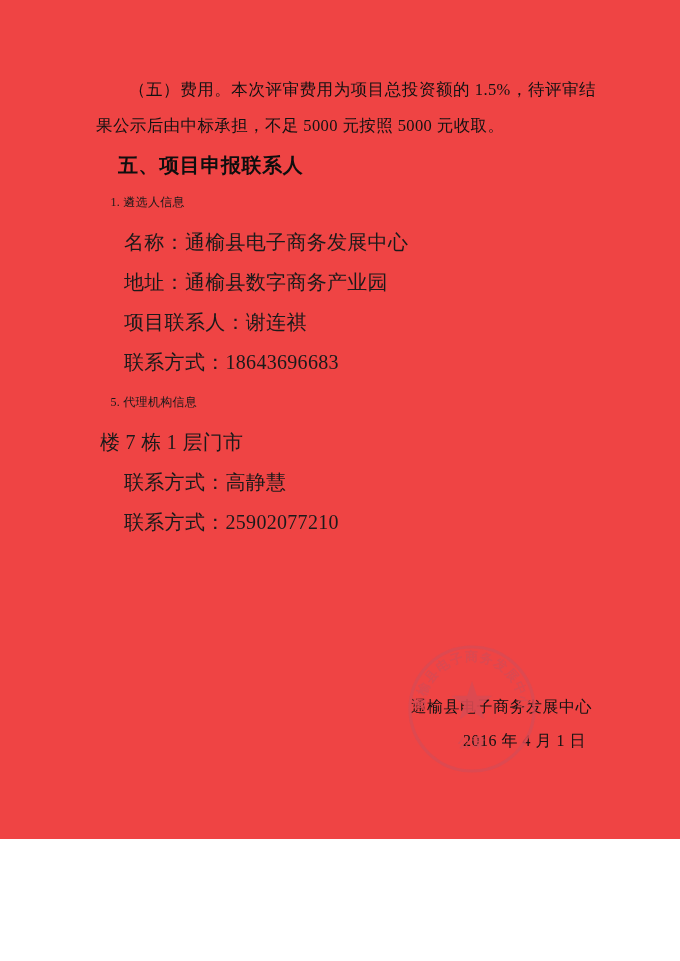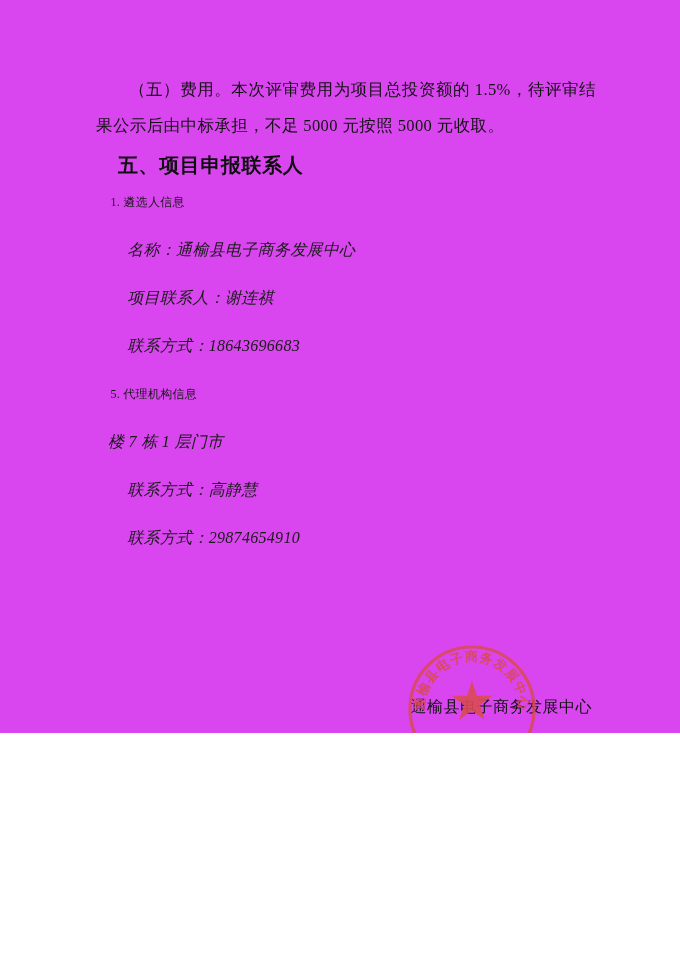--- a/index.html
+++ b/index.html
@@ -7,22 +7,22 @@
     padding: 0;
     background: #ffffff;
   }
   body {
     font-family: "Liberation Serif", "DejaVu Serif", serif;
     color: #1a1a1a;
   }
   .page {
     position: relative;
     width: 680px;
-    height: 733px;
-    background: #d946ef;
+    height: 839px;
+    background: #ef4444;
     overflow: hidden;
   }
   .content {
     position: absolute;
     left: 96px;
     top: 72px;
     width: 500px;
   }
   .para {
     font-size: 16.5px;
@@ -46,26 +46,25 @@
     font-family: "Liberation Sans", "DejaVu Sans", sans-serif;
   }
   .list-item {
     font-size: 12px;
     line-height: 36px;
     text-indent: 1.2em;
     margin: 0;
     letter-spacing: 0.3px;
   }
   .field-line {
-    font-size: 16px;
+    font-size: 20px;
     line-height: 36px;
     text-indent: 1.2em;
-    margin: 12px;
+    margin: 4px;
     letter-spacing: 0.3px;
-    font-style: italic;
   }
   .field-line.cont {
     text-indent: 0;
   }
   .sig-block {
     position: absolute;
     right: 88px;
     top: 690px;
     width: 260px;
     text-align: right;
@@ -110,34 +109,35 @@
   <div class="content">
 
     <p class="para indent-2">（五）费用。本次评审费用为项目总投资额的 1.5%，待评审结果公示后由中标承担，不足 5000 元按照 5000 元收取。</p>
 
     <p class="heading">五、项目申报联系人</p>
 
     <p class="list-item">1. 遴选人信息</p>
 
     <p class="field-line">名称：通榆县电子商务发展中心</p>
 
+    <p class="field-line">地址：通榆县数字商务产业园</p>
 
     <p class="field-line">项目联系人：谢连祺</p>
 
     <p class="field-line">联系方式：18643696683</p>
 
     <p class="list-item">5. 代理机构信息</p>
 
 
 
     <p class="field-line cont">楼 7 栋 1 层门市</p>
 
     <p class="field-line">联系方式：高静慧</p>
 
-    <p class="field-line">联系方式：29874654910</p>
+    <p class="field-line">联系方式：25902077210</p>
 
   </div>
 
   <div class="sig-block">
     <span class="sig-line">通榆县电子商务发展中心</span>
     <span class="sig-date">2016 年 4 月 1 日</span>
   </div>
 
   <div class="stamp">
     <svg width="132" height="132" viewBox="0 0 132 132" xmlns="http://www.w3.org/2000/svg">

